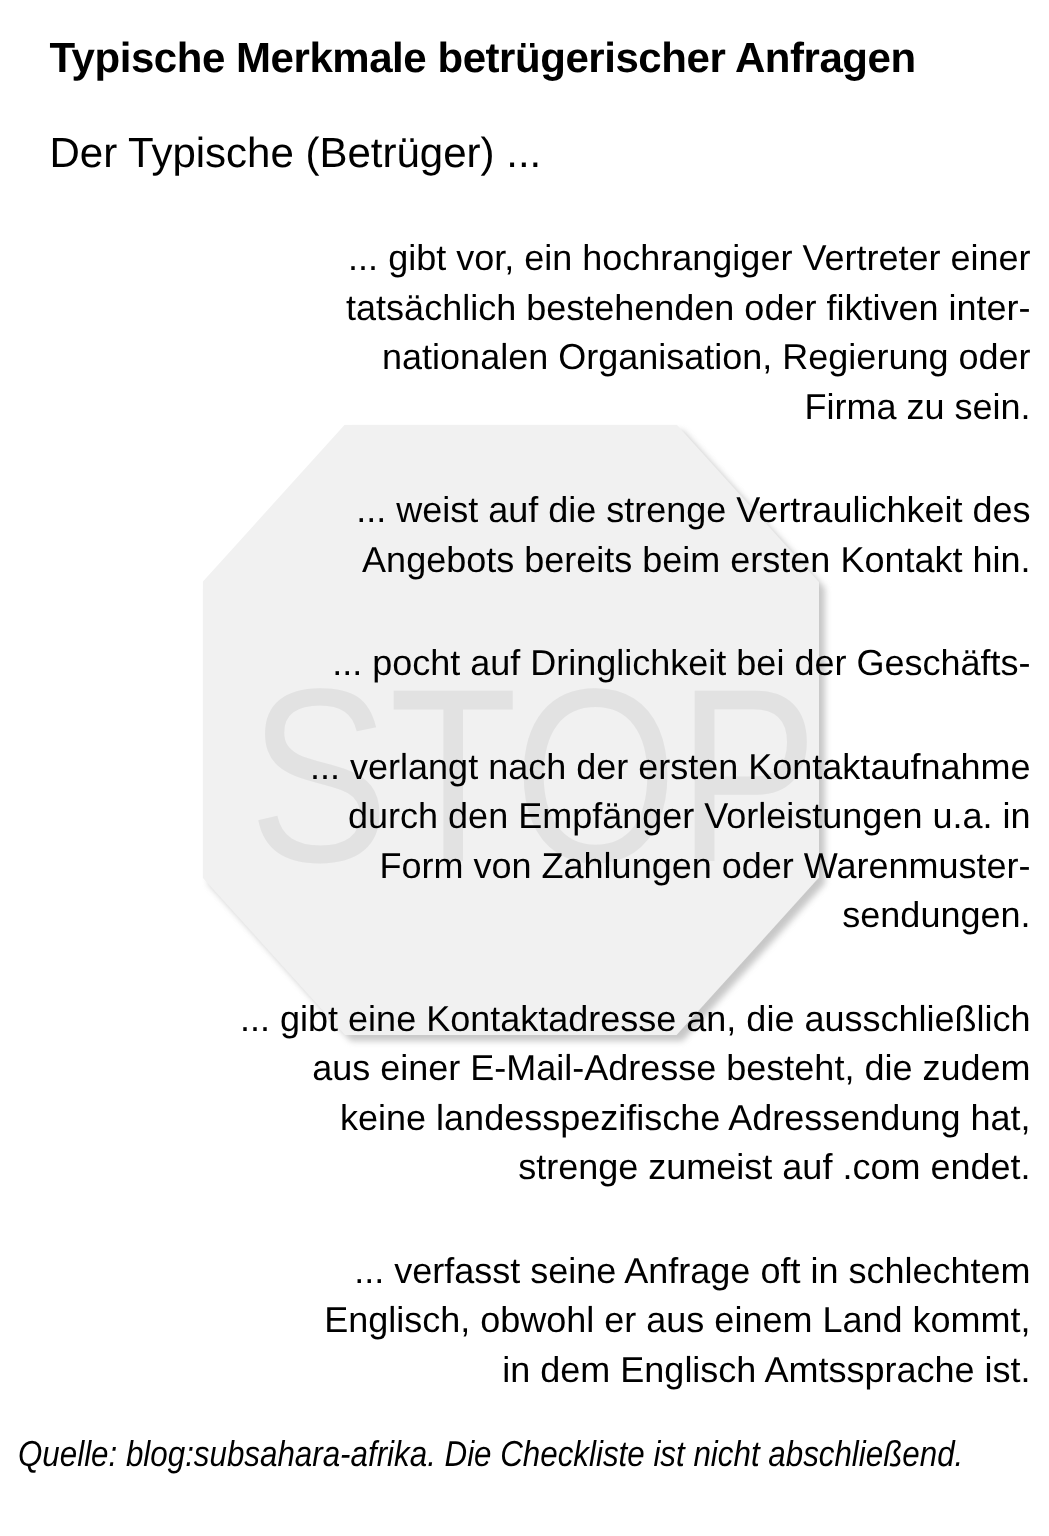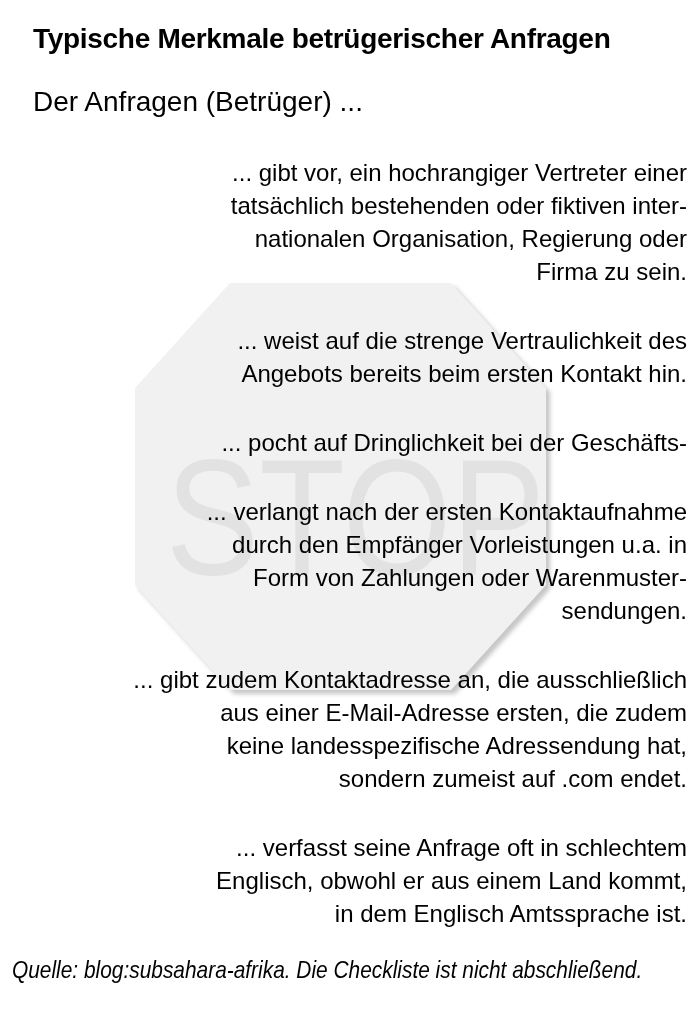--- a/index.html
+++ b/index.html
@@ -89,21 +89,21 @@
 
 <div class="watermark">
   <div class="octagon" style="background: rgb(241, 241, 241);">
     <div class="stop-text" style="color: rgb(226, 226, 226);">STOP</div>
   </div>
 </div>
 
 <div class="content">
   <div class="title">Typische Merkmale betrügerischer Anfragen</div>
 
-  <div class="intro">Der Anfragen (Betrüger) ...</div>
+  <div class="intro">Der Typische (Betrüger) ...</div>
 
   <div>
       <div class="para">
         <div class="line first">... gibt vor, ein hochrangiger Vertreter einer</div>
         <div class="line cont">tatsächlich bestehenden oder fiktiven inter-</div>
         <div class="line cont">nationalen Organisation, Regierung oder</div>
         <div class="line cont">Firma zu sein.</div>
       </div>
       <div class="para">
         <div class="line first">... weist auf die strenge Vertraulichkeit des</div>
@@ -112,24 +112,24 @@
       <div class="para">
         <div class="line first">... pocht auf Dringlichkeit bei der Geschäfts-</div>
       </div>
       <div class="para">
         <div class="line first">... verlangt nach der ersten Kontaktaufnahme</div>
         <div class="line cont">durch den Empfänger Vorleistungen u.a. in</div>
         <div class="line cont">Form von Zahlungen oder Warenmuster-</div>
         <div class="line cont">sendungen.</div>
       </div>
       <div class="para">
-        <div class="line first">... gibt zudem Kontaktadresse an, die ausschließlich</div>
-        <div class="line cont">aus einer E-Mail-Adresse ersten, die zudem</div>
+        <div class="line first">... gibt eine Kontaktadresse an, die ausschließlich</div>
+        <div class="line cont">aus einer E-Mail-Adresse besteht, die zudem</div>
         <div class="line cont">keine landesspezifische Adressendung hat,</div>
-        <div class="line cont">sondern zumeist auf .com endet.</div>
+        <div class="line cont">strenge zumeist auf .com endet.</div>
       </div>
       <div class="para">
         <div class="line first">... verfasst seine Anfrage oft in schlechtem</div>
         <div class="line cont">Englisch, obwohl er aus einem Land kommt,</div>
         <div class="line cont">in dem Englisch Amtssprache ist.</div>
       </div>
     </div>
 
   <div class="footer">Quelle: blog:subsahara-afrika. Die Checkliste ist nicht abschließend.</div>
 </div>

